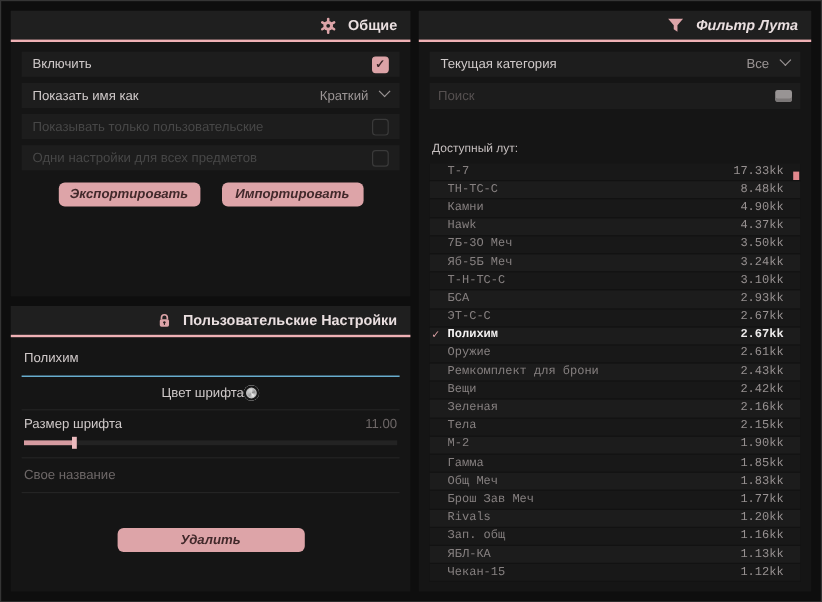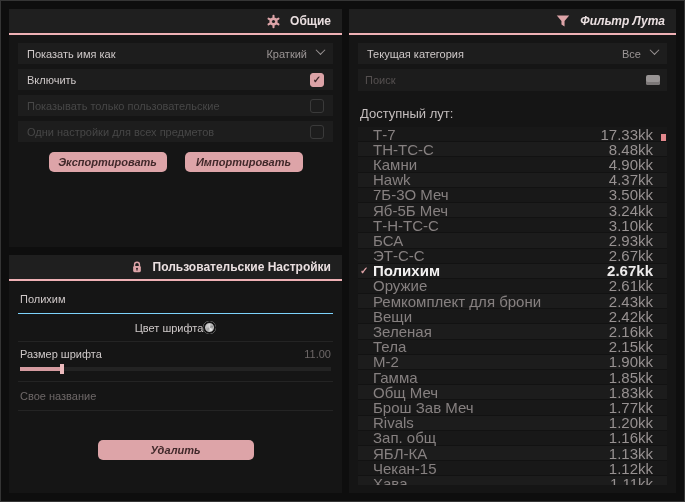--- a/index.html
+++ b/index.html
@@ -89,26 +89,26 @@
   .search-input {
     background:transparent; border:none; outline:none; flex:1;
     color:#bdb7b7; font-size:11px; font-family:"Liberation Sans", sans-serif;
   }
   .search-input::placeholder { color:#555050; }
   .kbd-icon {
     width:14px; height:10px; border-radius:2px; background:#989494;
     box-shadow: inset 0 -3px 0 #7b7777; cursor:pointer;
   }
 
-  .avail-label { color:#c6bfbf; font-size:13px; margin:7px 2px 6px; }
+  .avail-label { color:#c6bfbf; font-size:10px; margin:20px 2px 6px; }
 
   .loot-list { flex:1; min-height:0; overflow:hidden; position:relative; }
   .loot-row {
     height:15.2px; display:flex; align-items:center; padding:0 14px 0 2px;
-    font-size:15px; cursor:pointer;
+    font-size:10px; cursor:pointer;font-family:Liberation Mono, monospace;
   }
   .loot-row:nth-child(odd) { background:#1c1c1c; }
   .loot-row:nth-child(even) { background:#181818; }
   .loot-row { border-bottom:1px solid #121212; }
   .loot-check { width:13px; color:#dfa3a7; font-size:10px; font-weight:bold; text-align:left; }
   .loot-row.selected .loot-check::after { content:"✓"; }
   .loot-name { color:#868080; }
   .loot-row.selected .loot-name { color:#f4f2f2; font-weight:bold; }
   .loot-price { margin-left:auto; color:#979191; }
   .loot-row.selected .loot-price { color:#eceaea; font-weight:bold; }
@@ -136,29 +136,29 @@
               <rect x="8.6" y="14" width="2.8" height="5" rx="1.3" transform="rotate(120 10 10)"></rect>
               <circle cx="10" cy="10" r="5.4"></circle>
             </g>
             <circle cx="10" cy="10" r="2.1" fill="#1f1f1f"></circle>
           </svg>
         </span>
         <span class="panel-title">Общие</span>
       </div>
       <div class="panel-body">
         <div class="ctl-row">
+          <span class="ctl-label">Включить</span>
+          <span class="checkbox checked"></span>
+        </div>
+        <div class="ctl-row">
           <span class="ctl-label">Показать имя как</span>
           <span class="dropdown">
             <span class="ctl-value">Краткий</span>
             <span class="chevron"></span>
           </span>
-        </div>
-        <div class="ctl-row">
-          <span class="ctl-label">Включить</span>
-          <span class="checkbox checked"></span>
         </div>
         <div class="ctl-row disabled">
           <span class="ctl-label">Показывать только пользовательские</span>
           <span class="checkbox"></span>
         </div>
         <div class="ctl-row disabled">
           <span class="ctl-label">Одни настройки для всех предметов</span>
           <span class="checkbox"></span>
         </div>
         <div class="btn-row">

